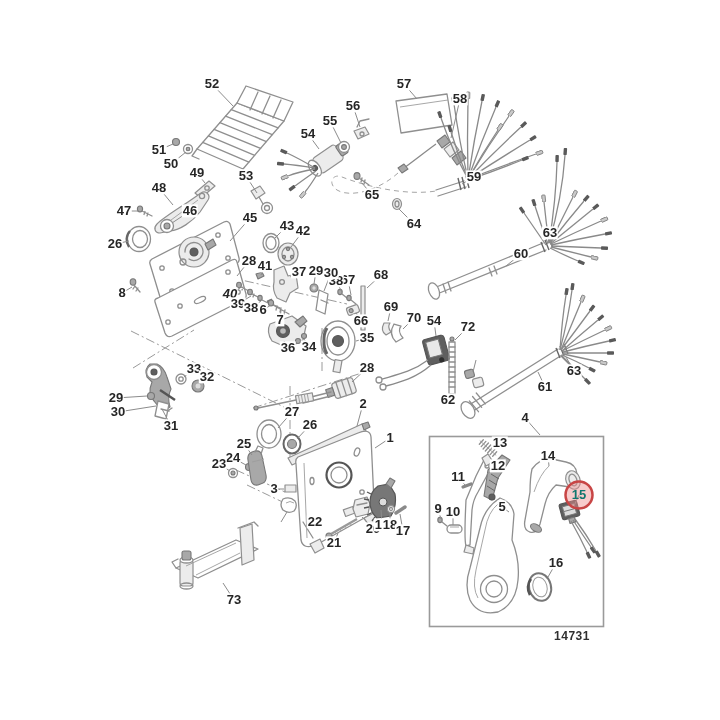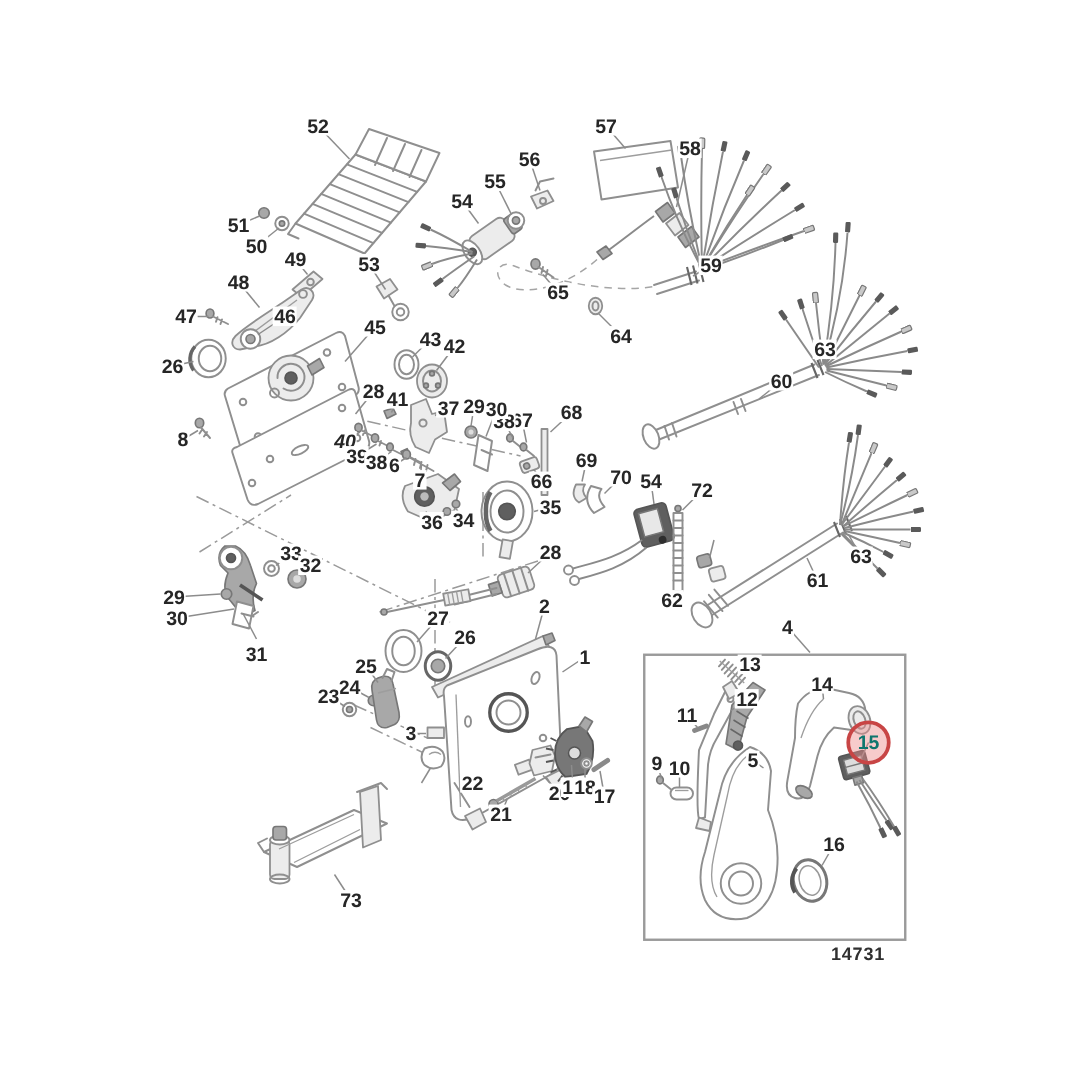--- a/index.html
+++ b/index.html
@@ -653,21 +653,21 @@
       <div class="callout" style="left: 280px; top: 320px;">7</div>
       <div class="callout" style="left: 122px; top: 293px;">8</div>
       <div class="callout" style="left: 288px; top: 348px;">36</div>
       <div class="callout" style="left: 309px; top: 347px;">34</div>
       <div class="callout" style="left: 367px; top: 338px;">35</div>
       <div class="callout" style="left: 361px; top: 321px;">66</div>
       <div class="callout" style="left: 367px; top: 368px;">28</div>
       <div class="callout" style="left: 448px; top: 360px; margin-top: 40px;">62</div>
       <div class="callout" style="left: 194px; top: 369px;">33</div>
       <div class="callout" style="left: 207px; top: 377px;">32</div>
-      <div class="callout" style="left: 171px; top: 436px;">31</div>
+      <div class="callout" style="left: 171px; top: 426px;">31</div>
       <div class="callout" style="left: 116px; top: 398px;">29</div>
       <div class="callout" style="left: 118px; top: 412px;">30</div>
       <div class="callout" style="left: 292px; top: 412px;">27</div>
       <div class="callout" style="left: 310px; top: 425px;">26</div>
       <div class="callout" style="left: 244px; top: 444px;">25</div>
       <div class="callout" style="left: 233px; top: 458px;">24</div>
       <div class="callout" style="left: 219px; top: 464px;">23</div>
       <div class="callout" style="left: 274px; top: 489px;">3</div>
       <div class="callout" style="left: 281px; top: 522px; margin-left: 34px;">22</div>
       <div class="callout" style="left: 334px; top: 543px;">21</div>

